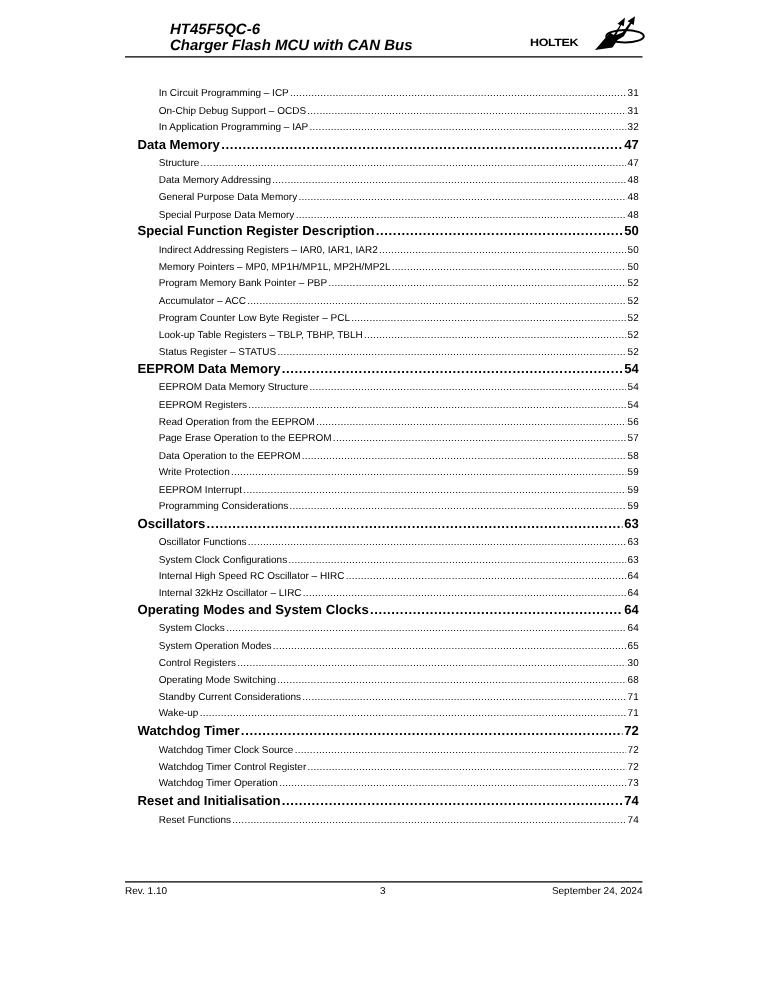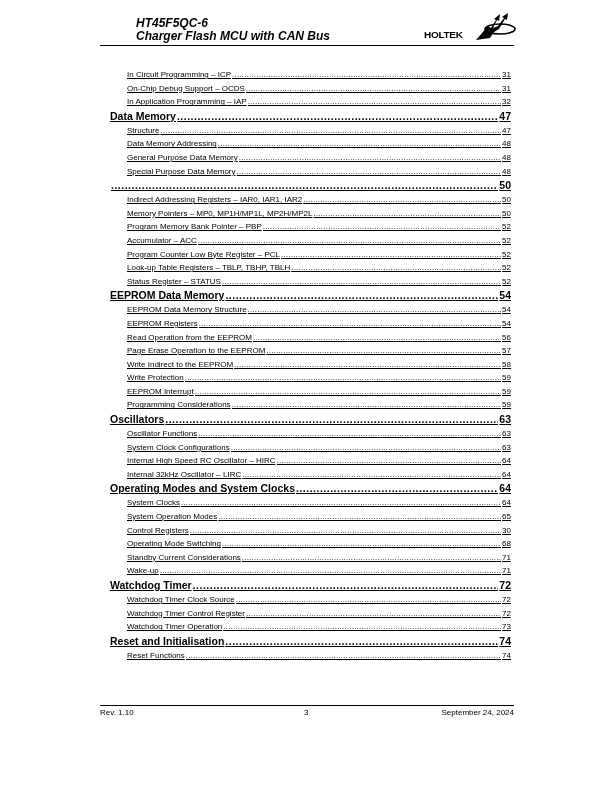--- a/index.html
+++ b/index.html
@@ -9,21 +9,21 @@
     .header { position: absolute; left: 100px; top: 17px; width: 414px; height: 30px; margin-left: 36px; }
     .header-title { position: absolute; left: 0; top: 0; font-size: 12px; font-weight: bold; font-style: italic; line-height: 12px; }
     .header-subtitle { position: absolute; left: 0; top: 13px; font-size: 12px; font-weight: bold; font-style: italic; line-height: 13px; }
     .header-rule { position: absolute; left: 100px; top: 45px; width: 414px; height: 0; border-top: 1px solid #000; }
 
     .logo { position: absolute; left: 424px; top: 12px; width: 92px; height: 32px; }
     .logo-text { position: absolute; left: 0; top: 18px; font-size: 10px; font-weight: 900; letter-spacing: -0.3px; font-family: "Liberation Sans", sans-serif; transform: scaleY(0.85); transform-origin: left top; }
     .logo-mark { position: absolute; left: 50px; top: 0; width: 44px; height: 30px; }
 
     .toc { position: absolute; left: 110px; top: 68px; width: 401px; }
-    .toc-row { display: flex; align-items: baseline; white-space: nowrap; overflow: hidden; text-decoration: underline; }
+    .toc-row { display: flex; align-items: baseline; white-space: nowrap; overflow: hidden; }
     .toc-row .label { flex: 0 0 auto; }
     .toc-row .leader { flex: 1 1 auto; overflow: hidden; margin: 0 1px; color: #000; }
     .toc-row .leader::after { content: "................................................................................................................................................................................................................................................"; }
     .toc-row .page { flex: 0 0 auto; }
 
     .toc-row.sub { padding-left: 17px; font-size: 8px; height: 13.6px; line-height: 13.6px; }
     .toc-row.sub .leader { font-size: 8px; letter-spacing: 0.2px; }
     .toc-row.section { font-size: 10.5px; font-weight: bold; height: 15px; line-height: 15px; justify-content: flex-end; }
     .toc-row.section .leader { letter-spacing: 0.5px; }
 
@@ -86,20 +86,21 @@
       <span class="label">General Purpose Data Memory</span>
       <span class="leader"></span>
       <span class="page">48</span>
     </div>
     <div class="toc-row sub">
       <span class="label">Special Purpose Data Memory</span>
       <span class="leader"></span>
       <span class="page">48</span>
     </div>
     <div class="toc-row section">
+      <span class="label">Special Function Register Description</span>
       <span class="leader"></span>
       <span class="page">50</span>
     </div>
     <div class="toc-row sub">
       <span class="label">Indirect Addressing Registers – IAR0, IAR1, IAR2</span>
       <span class="leader"></span>
       <span class="page">50</span>
     </div>
     <div class="toc-row sub">
       <span class="label">Memory Pointers – MP0, MP1H/MP1L, MP2H/MP2L</span>
@@ -150,21 +151,21 @@
       <span class="label">Read Operation from the EEPROM</span>
       <span class="leader"></span>
       <span class="page">56</span>
     </div>
     <div class="toc-row sub">
       <span class="label">Page Erase Operation to the EEPROM</span>
       <span class="leader"></span>
       <span class="page">57</span>
     </div>
     <div class="toc-row sub">
-      <span class="label">Write Indirect to the EEPROM</span>
+      <span class="label">Data Operation to the EEPROM</span>
       <span class="leader"></span>
       <span class="page">58</span>
     </div>
     <div class="toc-row sub">
       <span class="label">Write Protection</span>
       <span class="leader"></span>
       <span class="page">59</span>
     </div>
     <div class="toc-row sub">
       <span class="label">EEPROM Interrupt</span>

